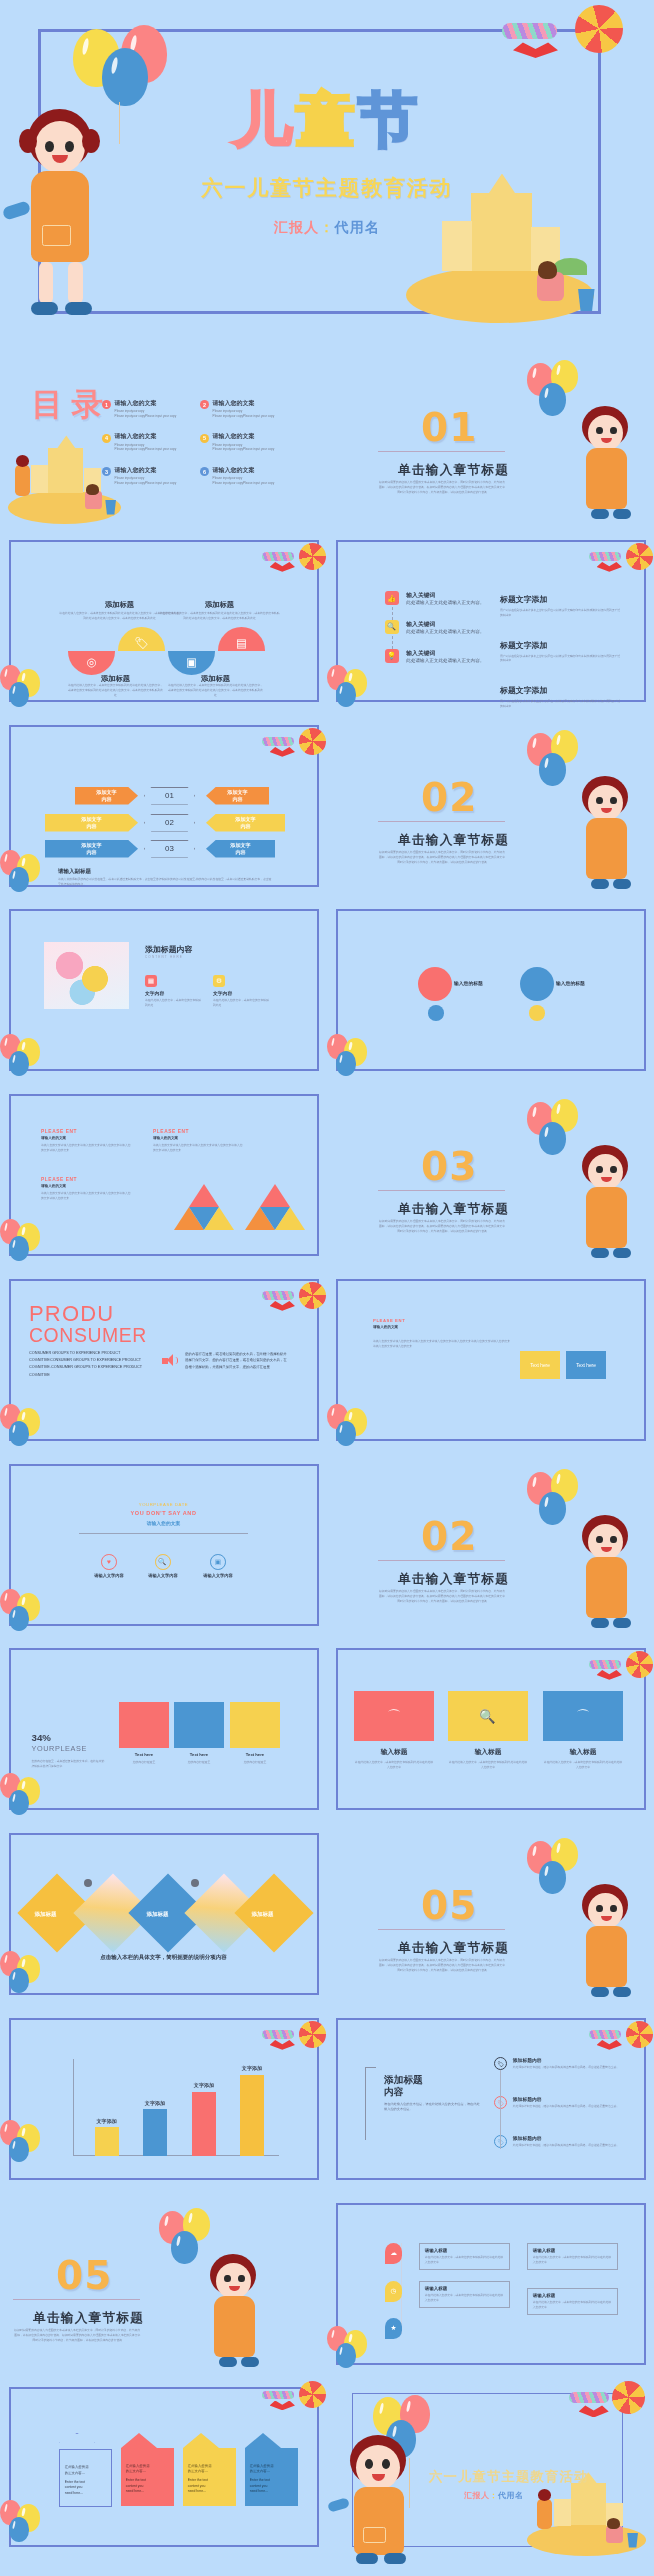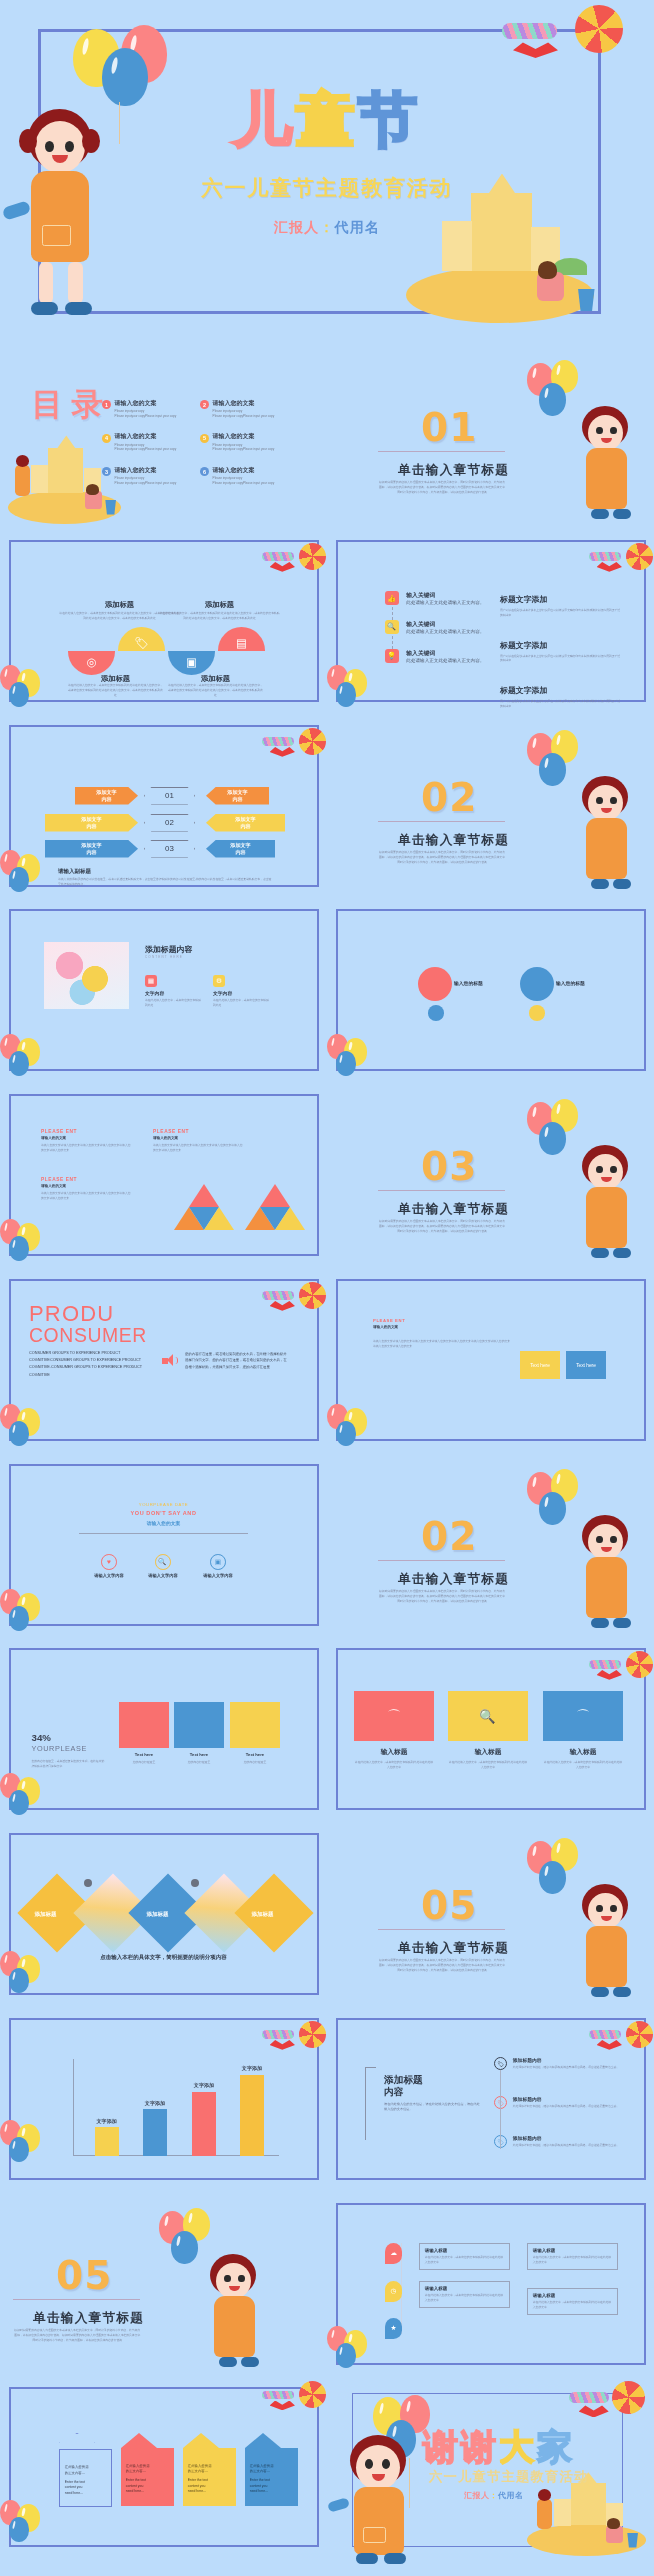--- a/index.html
+++ b/index.html
@@ -917,23 +917,20 @@
     <div style="position:absolute;left:51px;top:1.2px;width:20.6px;height:13.3px;background:#f6d77c;clip-path:polygon(50% 0,100% 100%,0 100%);"></div>
     <div style="position:absolute;left:27px;top:28px;width:17px;height:27px;background:#f8e09b;"></div>
     <div style="position:absolute;left:79px;top:31.5px;width:17px;height:23px;background:#f8e09b;"></div>
     <div style="position:absolute;left:9.7px;top:28px;width:15.7px;height:30px;background:#f2983f;border-radius:4.8px;"></div>
     <div style="position:absolute;left:11px;top:18px;width:13.3px;height:12px;background:#8e1b1b;border-radius:50%;"></div>
     <div style="position:absolute;left:79px;top:55px;width:17px;height:17px;background:#f28f8f;border-radius:3.6px;"></div>
     <div style="position:absolute;left:80px;top:47px;width:13.3px;height:11px;background:#6b3a1e;border-radius:50% 50% 40% 40%;"></div>
     <div style="position:absolute;left:99px;top:62px;width:13.3px;height:14.5px;background:#4b96d2;clip-path:polygon(10% 0,90% 0,78% 100%,22% 100%);"></div>
   </div>
 
-  <div class="thank-title" style="left:96px;top:44px;">
-    <span class="tt1">谢</span><span class="tt1">谢</span><span class="tt2">大</span><span class="tt3">家</span>
-  </div>
   <div style="position:absolute;left:102px;top:88px;font-size:13.3px;font-weight:bold;color:#efd78c;letter-spacing:1.2px;">六一儿童节主题教育活动</div>
   <div style="position:absolute;left:137px;top:110px;font-size:7.9px;font-weight:bold;letter-spacing:0.6px;">
     <span style="color:#fc8b8b;">汇报人</span><span style="color:#f6d24b;">：</span><span style="color:#5f95d8;">代用名</span>
   </div>
 </div>
 
 </div>
 
 
 </body></html>

